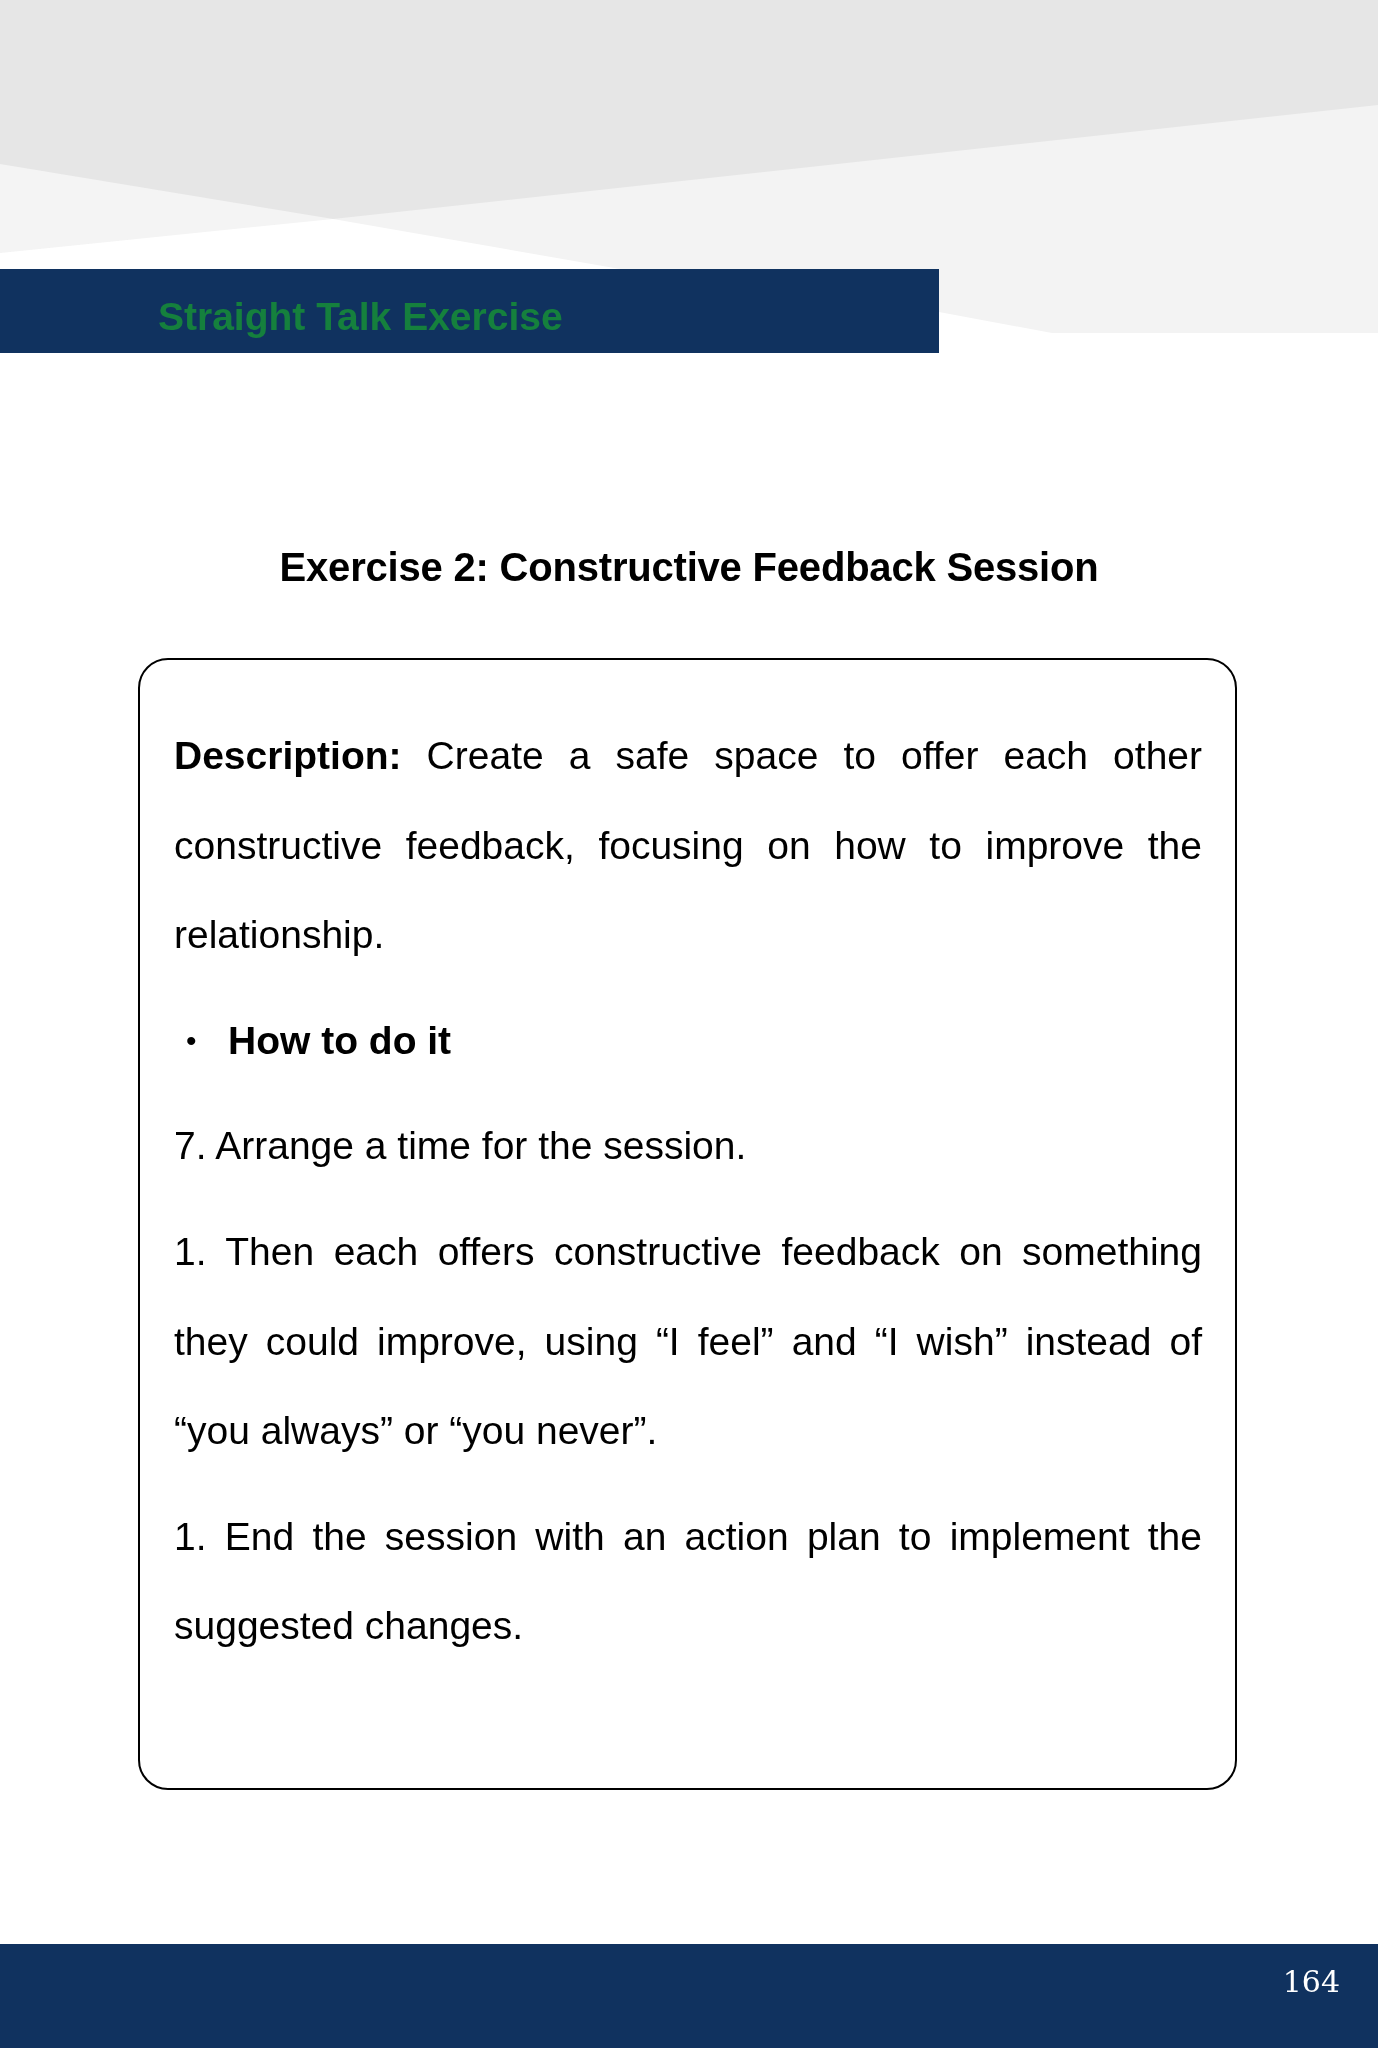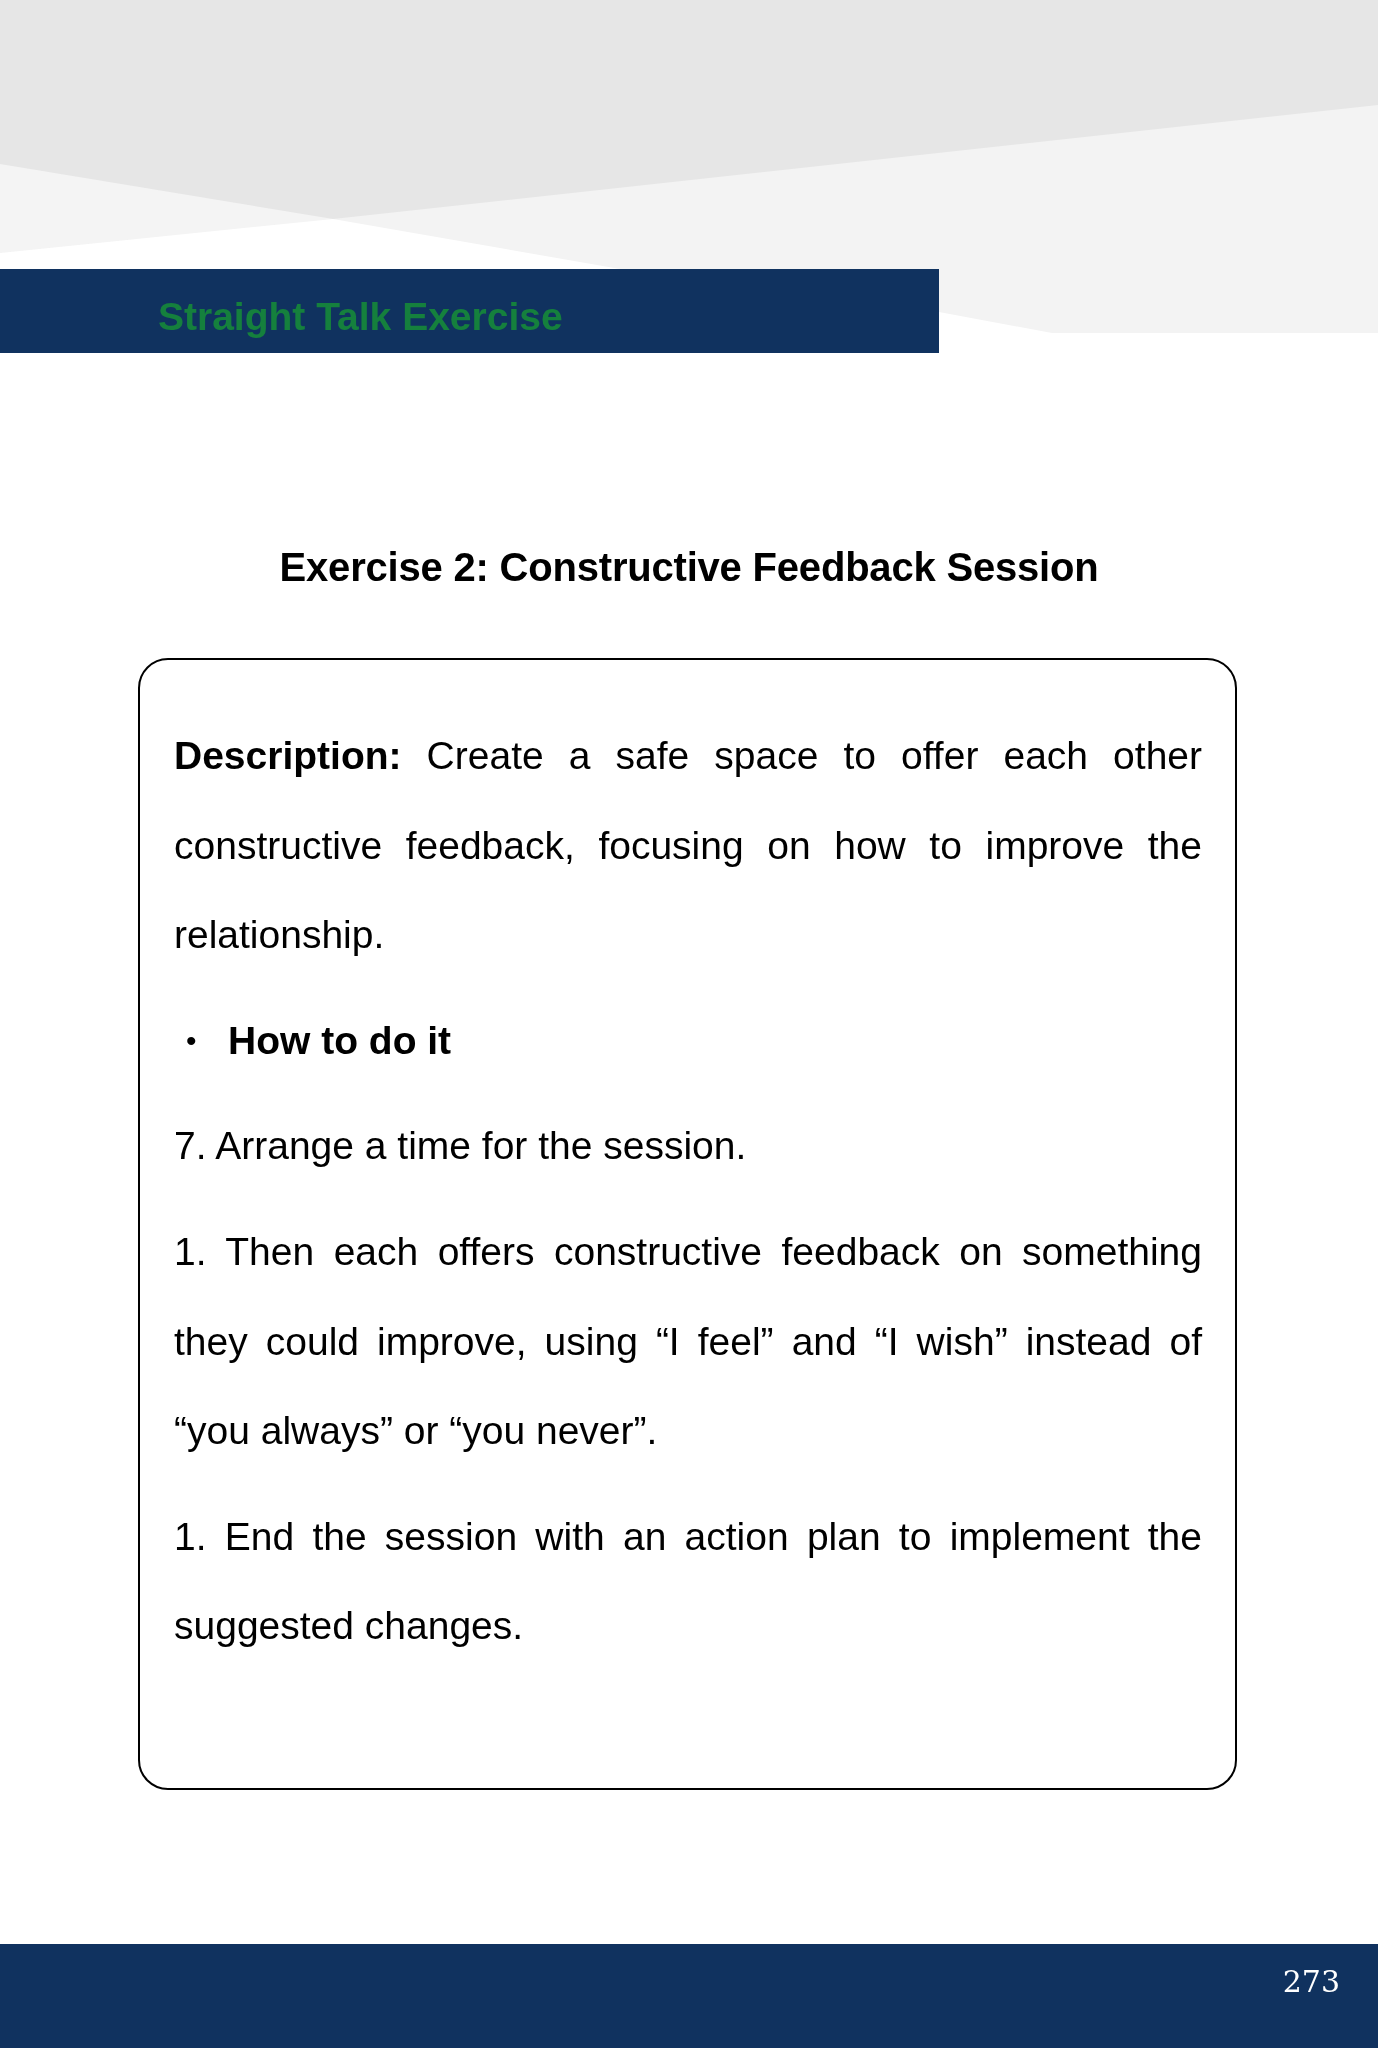--- a/index.html
+++ b/index.html
@@ -66,13 +66,13 @@
 
 <div class="content">
   <p class="p"><span class="lead">Description:</span> <span>Create a safe space to offer each other constructive feedback, focusing on how to improve the relationship.</span></p>
   <p class="bullet-row"><span class="bullet-dot">•</span><span class="bullet-label">How to do it</span></p>
   <p class="p">7. Arrange a time for the session.</p>
   <p class="p">1. Then each offers constructive feedback on something they could improve, using “I feel” and “I wish” instead of “you always” or “you never”.</p>
   <p class="p">1. End the session with an action plan to implement the suggested changes.</p>
 </div>
 
 <div class="footer"></div>
-<div class="page-number">273</div>
+<div class="page-number">164</div>
 
 </body></html>

